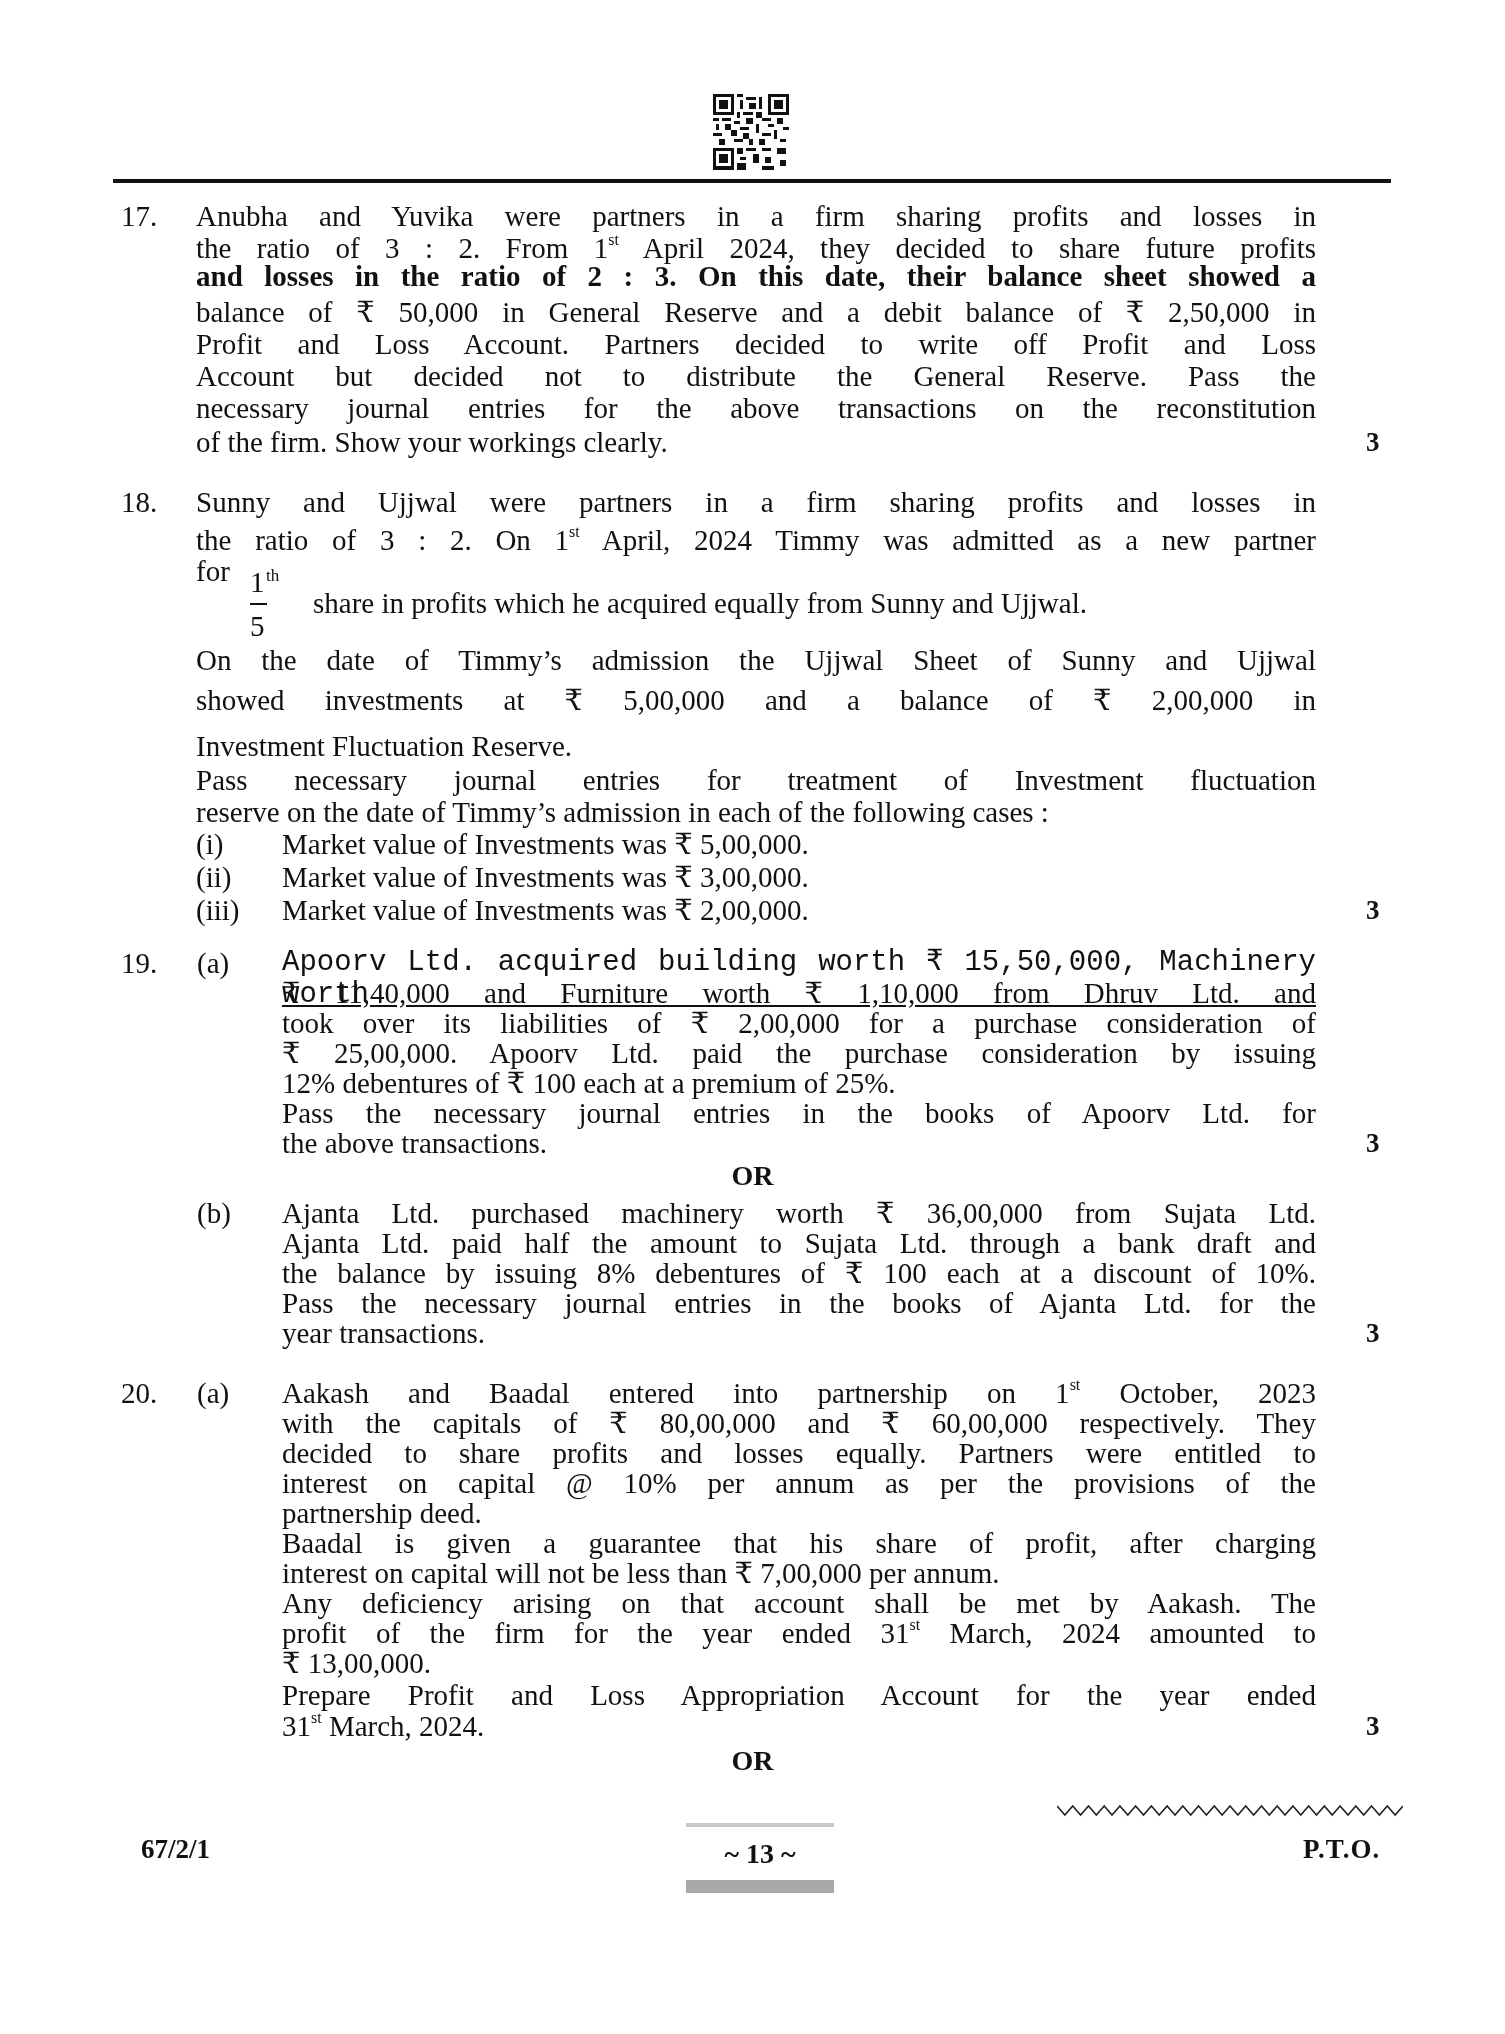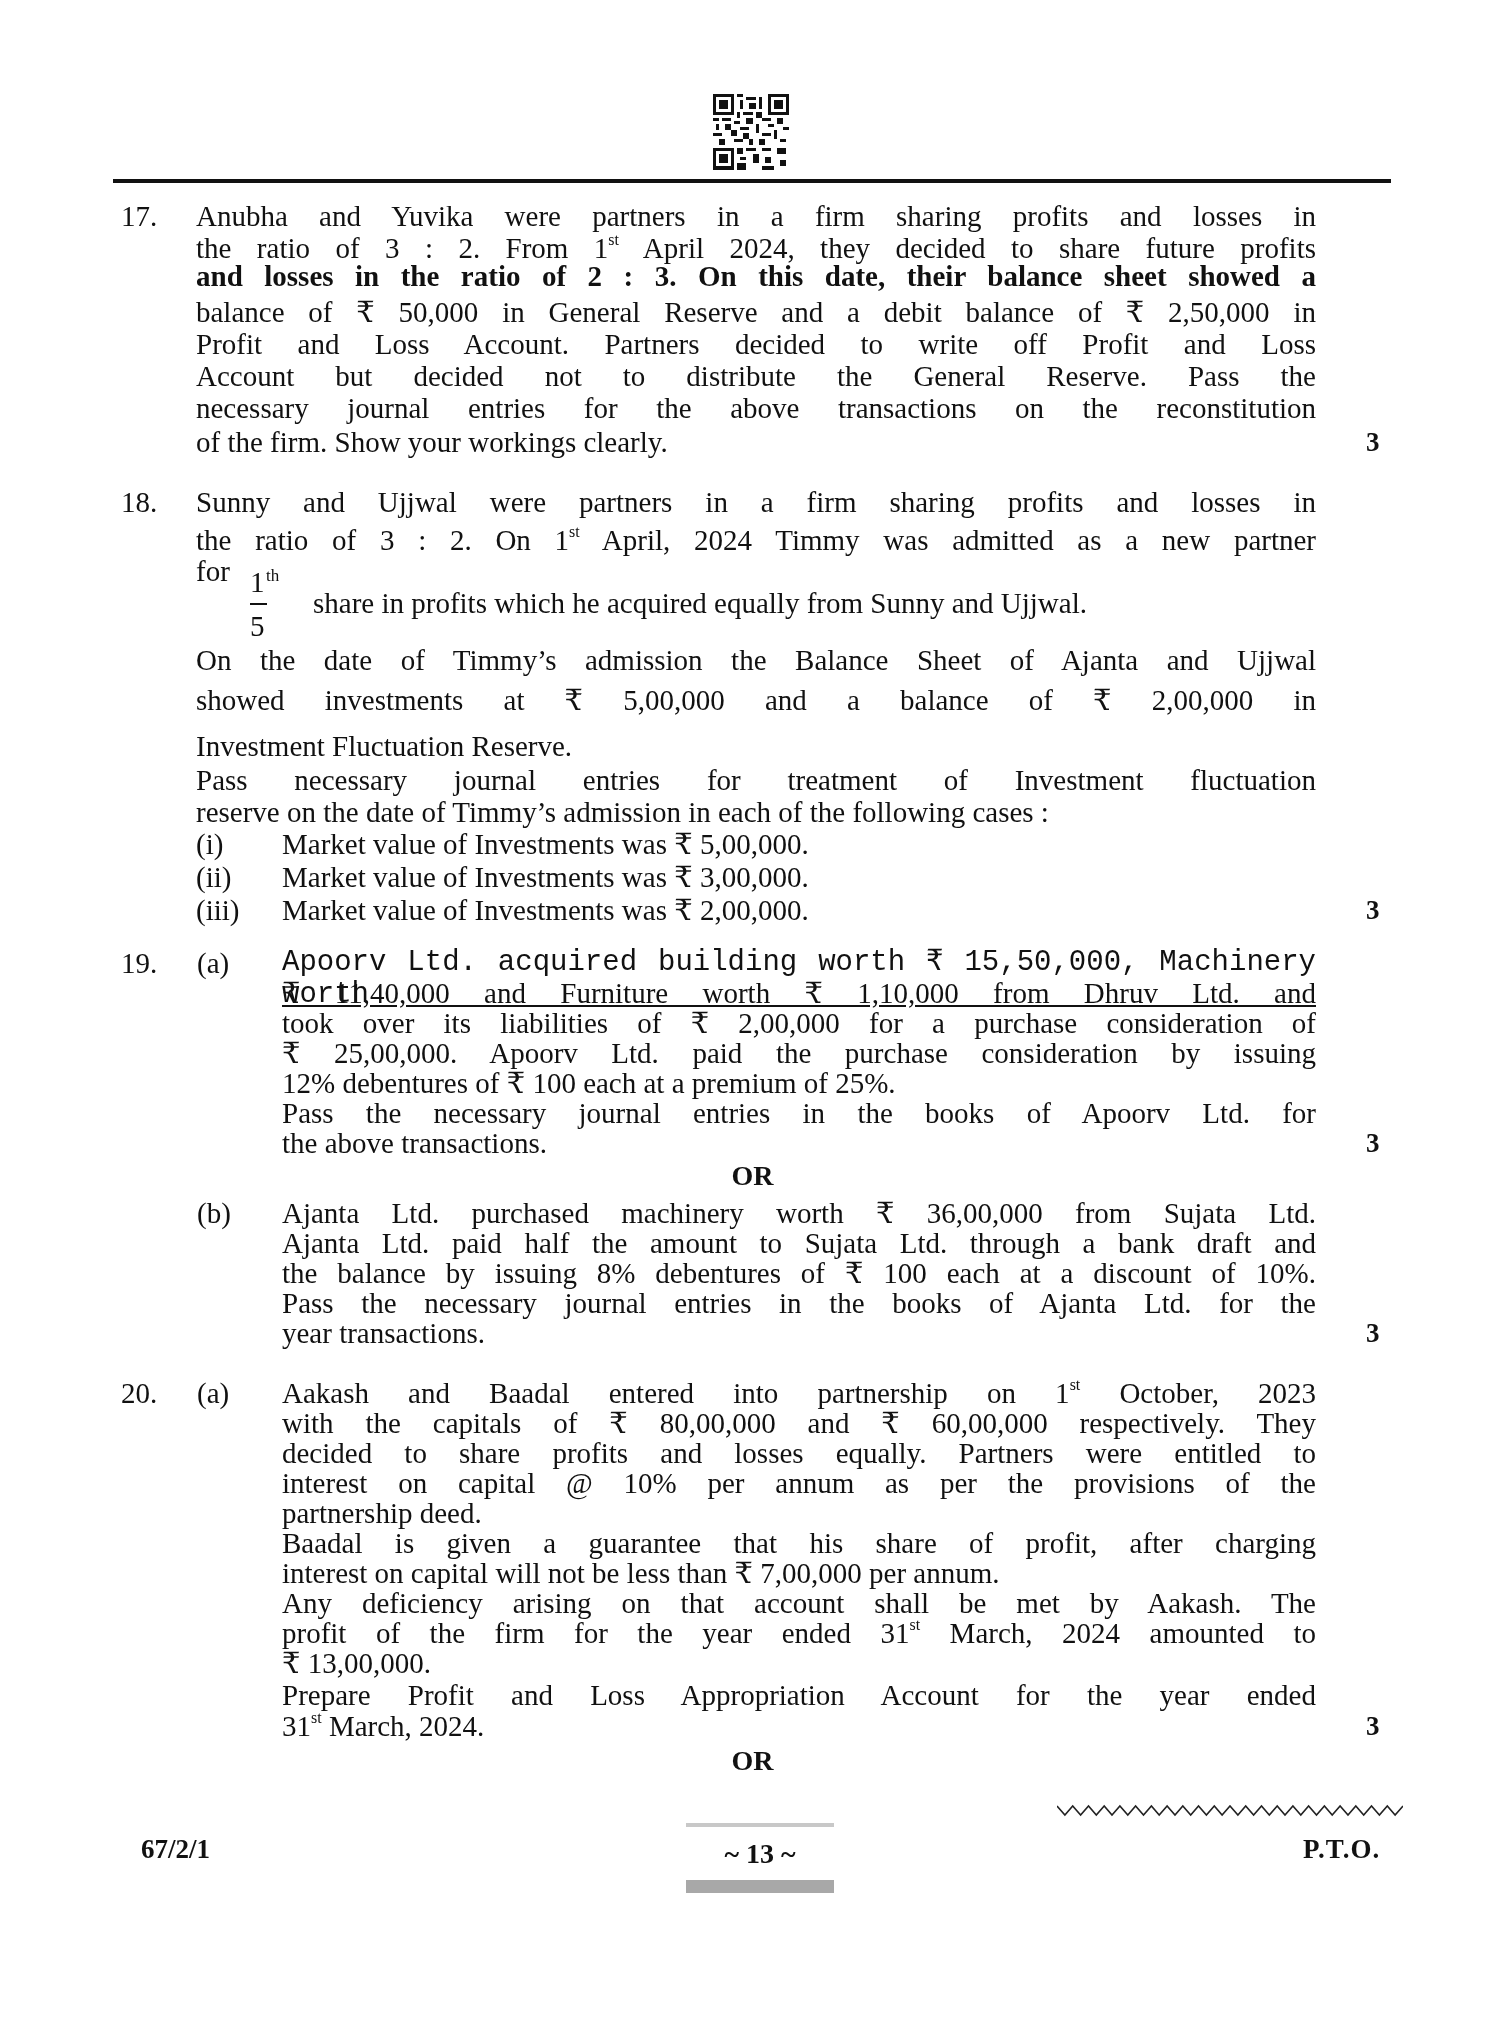--- a/index.html
+++ b/index.html
@@ -102,21 +102,21 @@
 
   <div>
     <span class="frac" style="left:196px;top:555px;">for</span>
     <span class="frac" style="left:250px;top:566px;">1</span>
     <span class="frac" style="left:266px;top:560px;font-size:17px;">th</span>
     <span style="position:absolute;left:250px;top:603px;width:17px;height:2px;background:#111;"></span>
     <span class="frac" style="left:250px;top:610px;">5</span>
     <span class="frac" style="left:313px;top:587px;">share in profits which he acquired equally from Sunny and Ujjwal.</span>
   </div>
 
-  <div class="ln j q" style="top:644px;">On the date of Timmy’s admission the Balance Sheet of Ajanta and Ujjwal</div>
+  <div class="ln j q" style="top:644px;">On the date of Timmy’s admission the Ujjwal Sheet of Sunny and Ujjwal</div>
   <div class="ln j q" style="top:684px;">showed investments at ₹ 5,00,000 and a balance of ₹ 2,00,000 in</div>
   <div class="ln q" style="top:730px;">Investment Fluctuation Reserve.</div>
   <div class="ln j q" style="top:764px;">Pass necessary journal entries for treatment of Investment fluctuation</div>
   <div class="ln q" style="top:796px;">reserve on the date of Timmy’s admission in each of the following cases :</div>
 
   <span class="num" style="left:196px;top:828px;">(i)</span>
   <div class="ln" style="left:282px;top:828px;">Market value of Investments was ₹ 5,00,000.</div>
   <span class="num" style="left:196px;top:861px;">(ii)</span>
   <div class="ln" style="left:282px;top:861px;">Market value of Investments was ₹ 3,00,000.</div>
   <span class="num" style="left:196px;top:894px;">(iii)</span>

